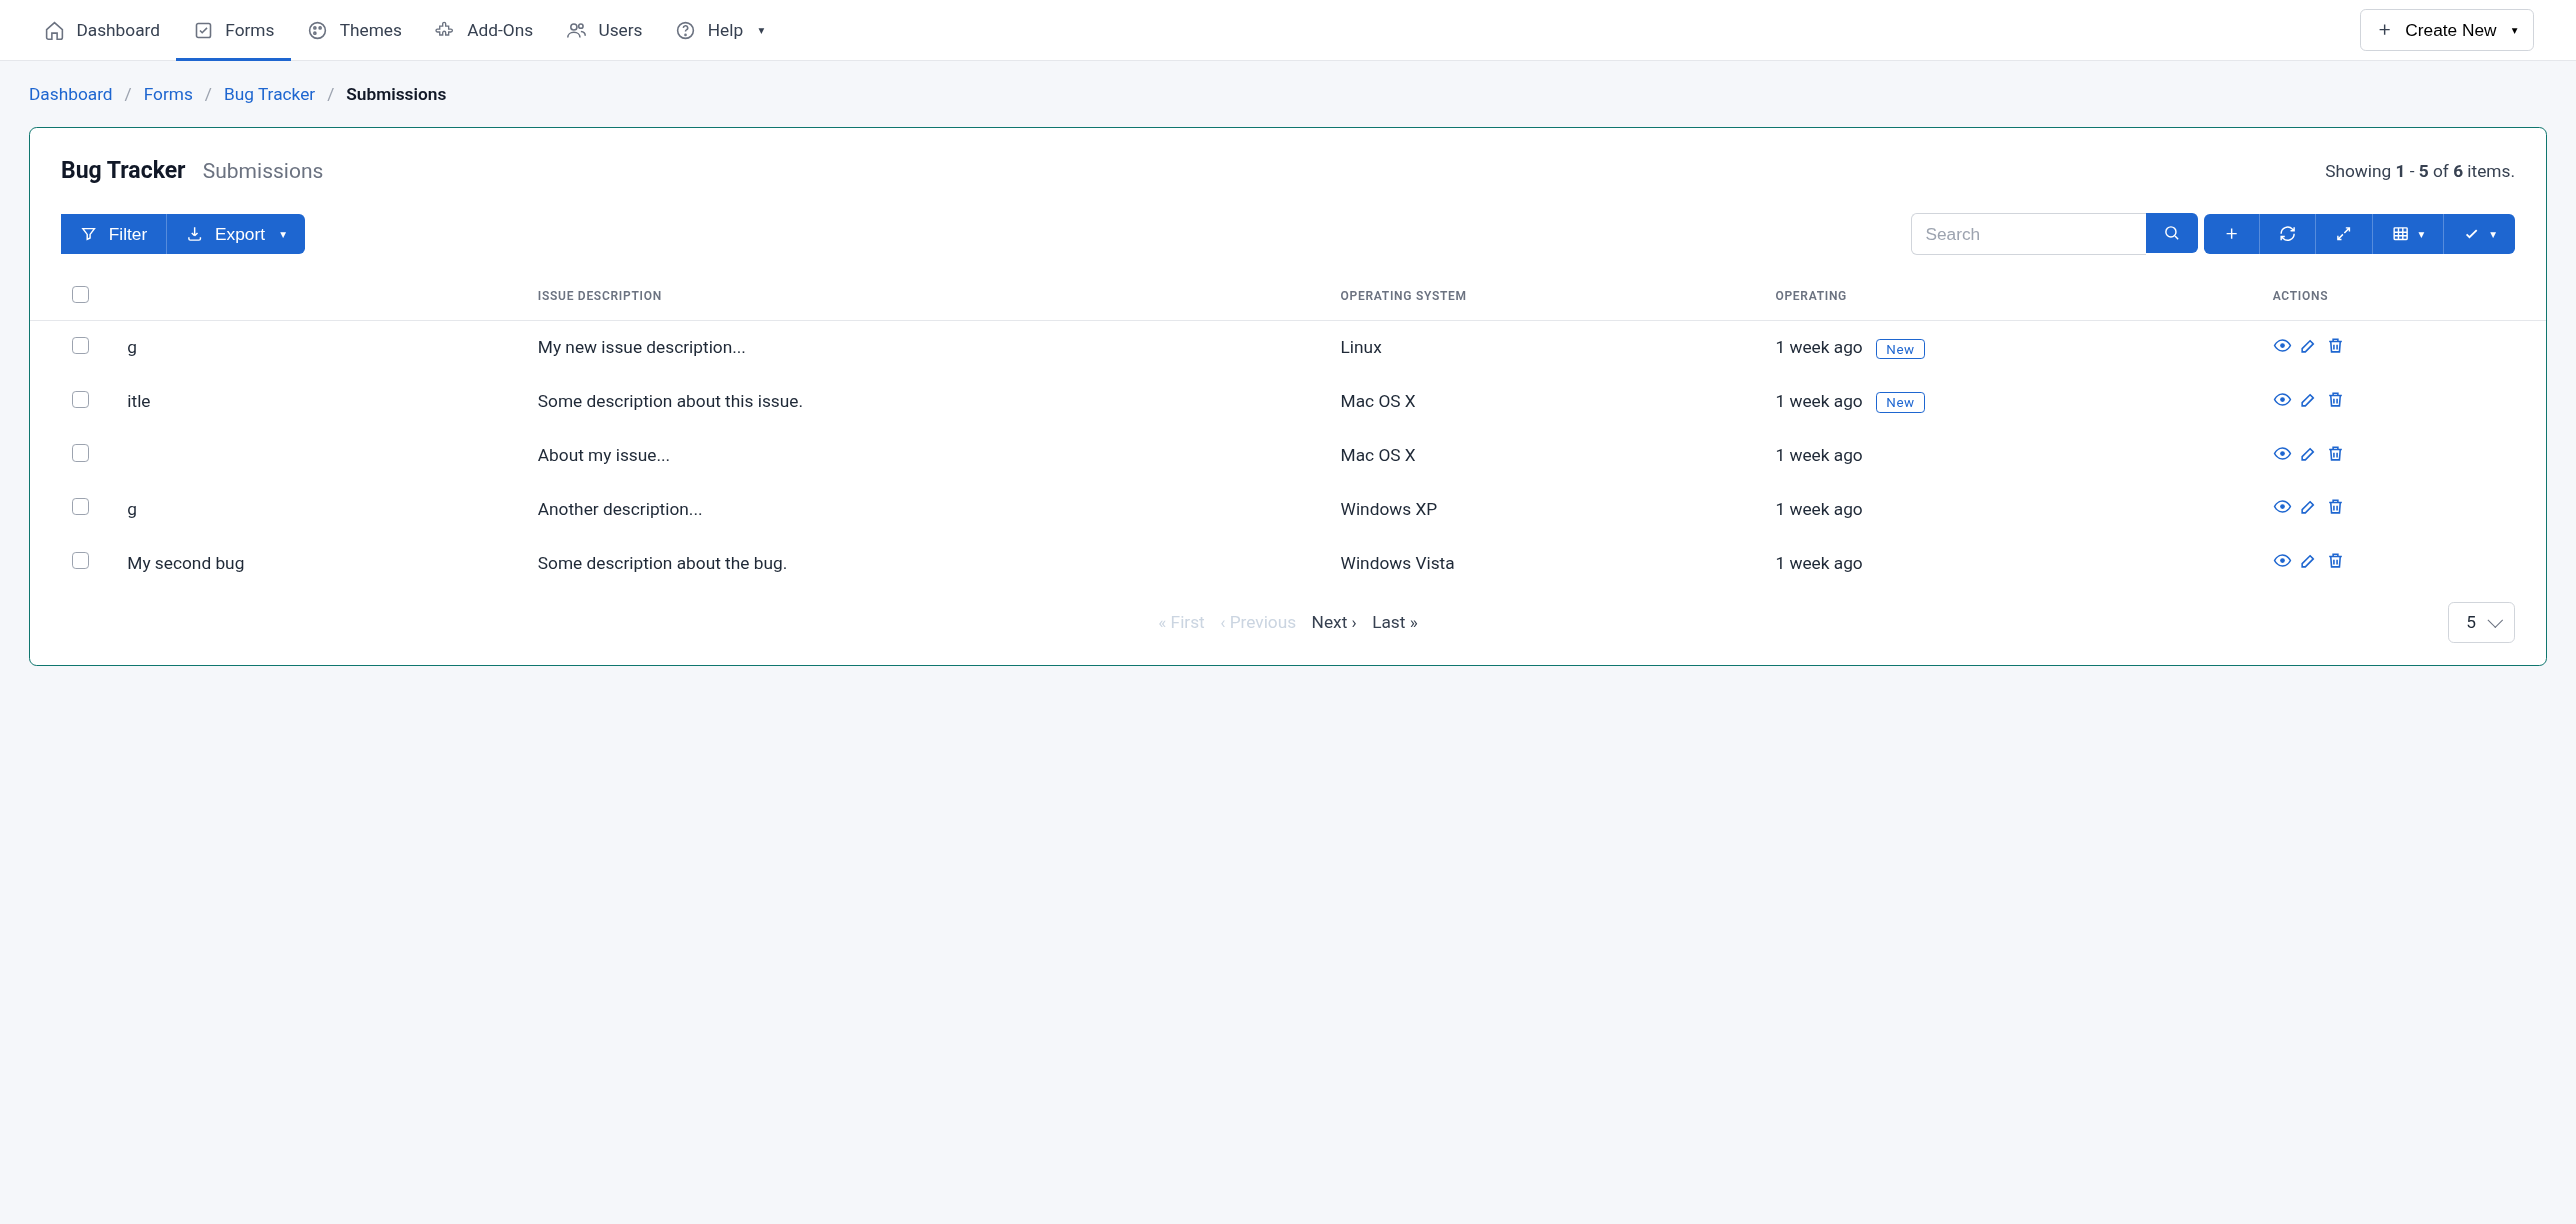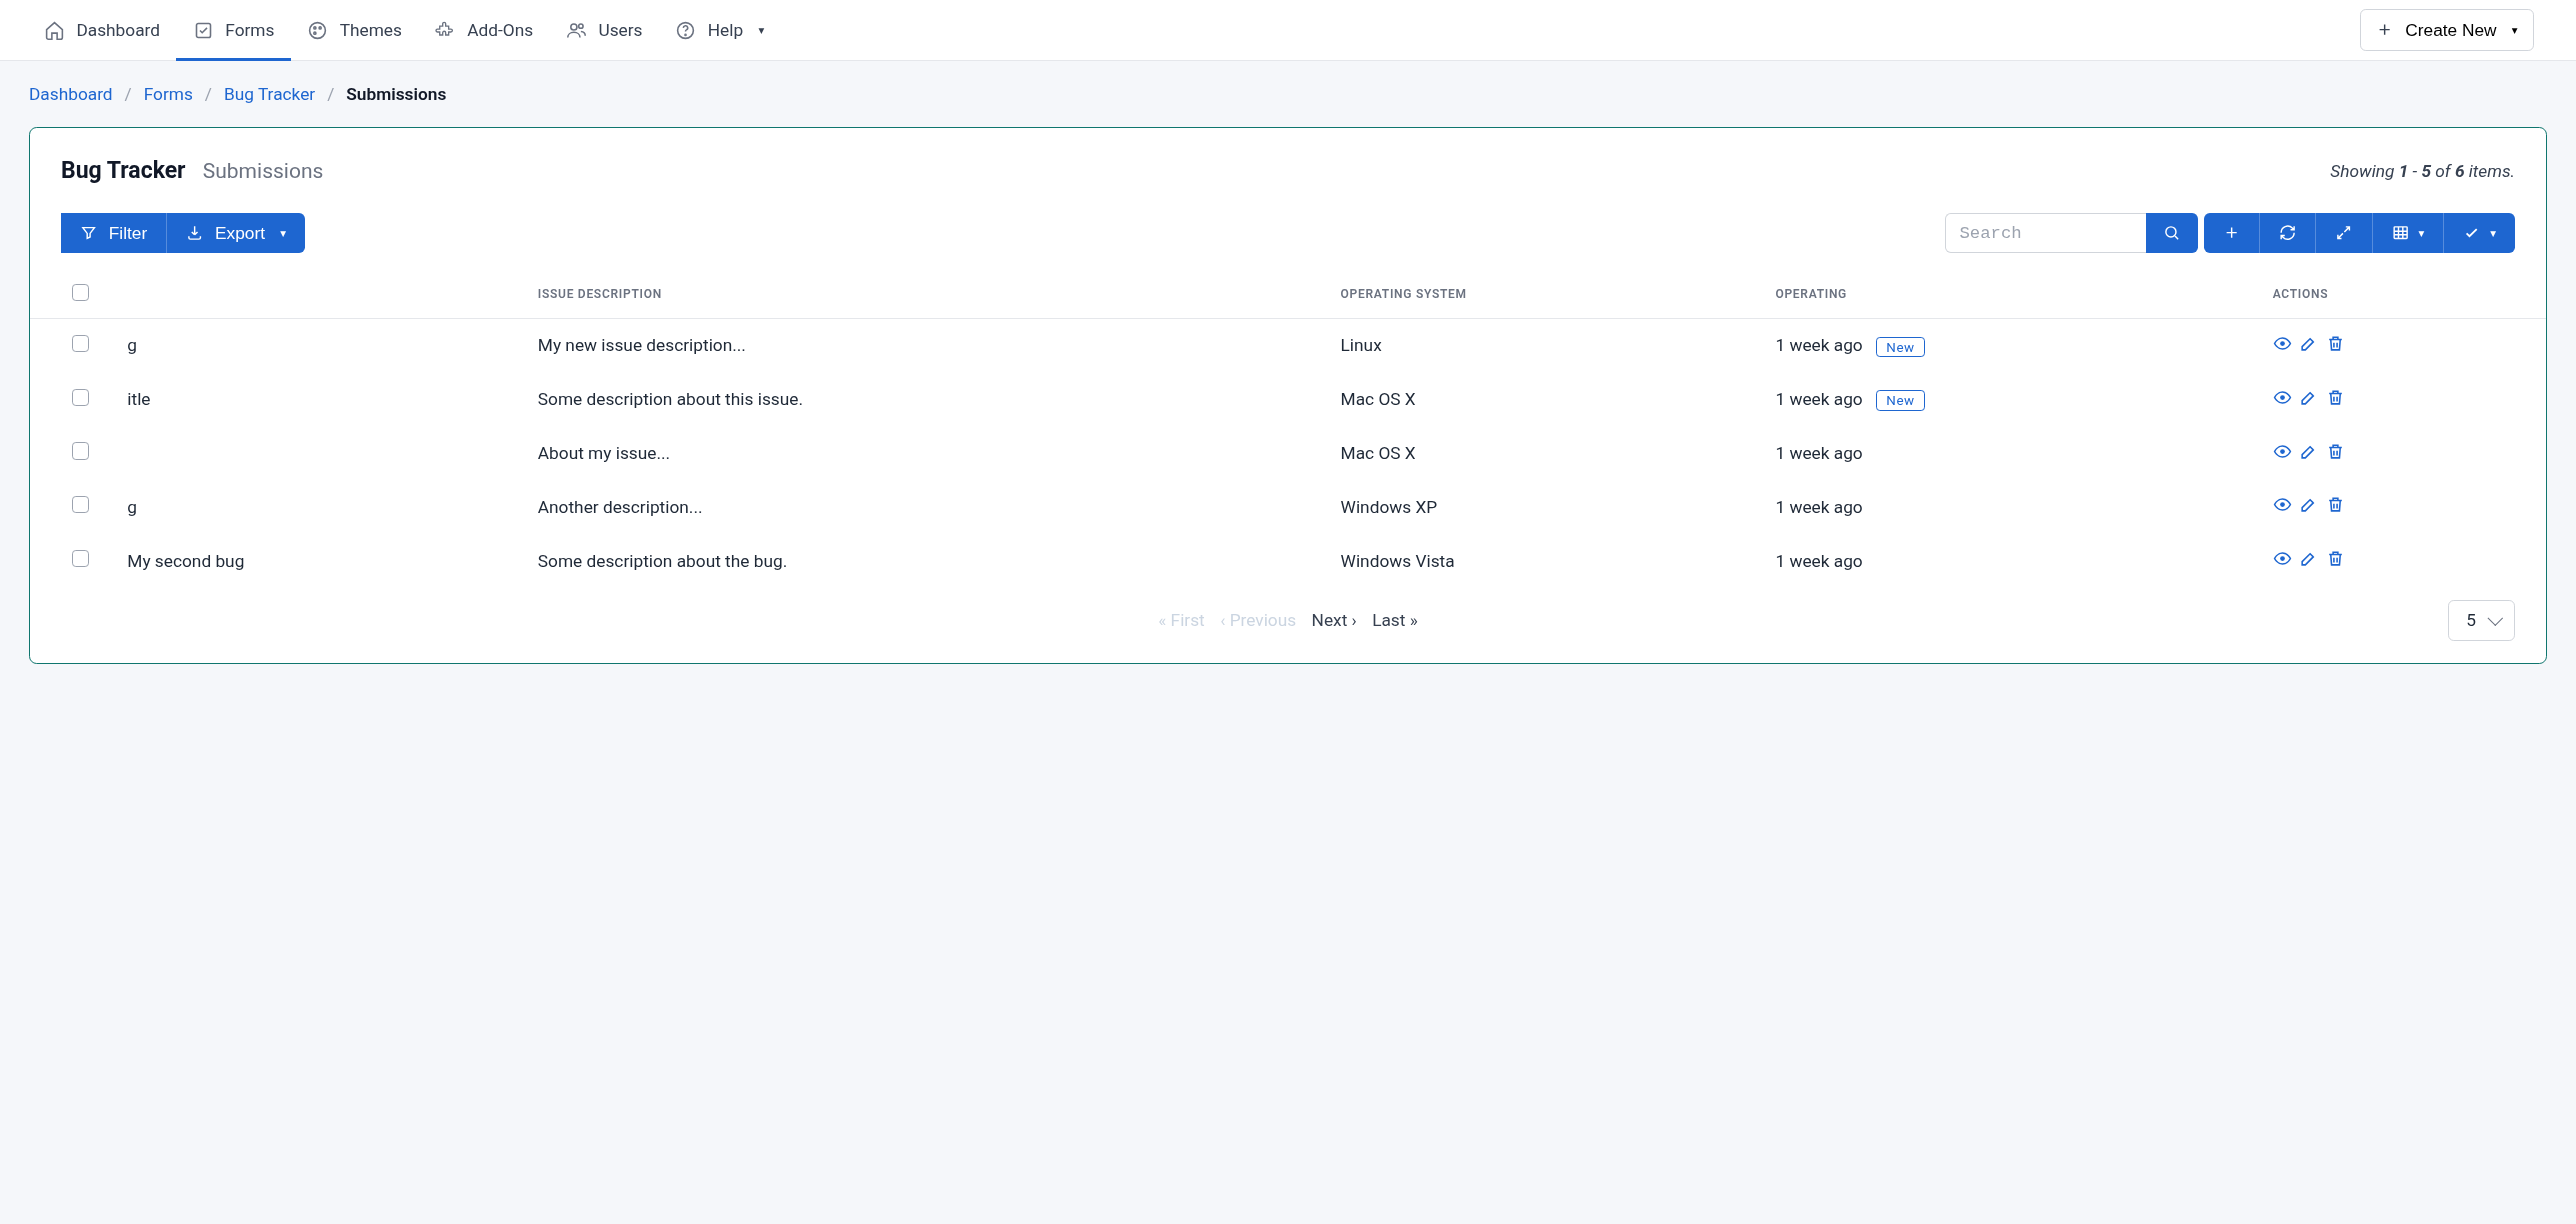--- a/index.html
+++ b/index.html
@@ -19,34 +19,34 @@
   .breadcrumb { padding: 23px 29px 23px; font-size: 17.3px; color: #6b7280; }
   .breadcrumb a { color: #1e66d0; }
   .breadcrumb .sep { margin: 0 7.7px; color: #9ca3af; }
   .breadcrumb .current { color: #111827; font-weight: 600; }
 
   
   .card { background: #fff; border: 1px solid #0f766e; border-radius: 7.7px; margin: 0 29px 29px; }
   .card-header { display: flex; justify-content: space-between; align-items: center; padding: 29px 31px 29px; }
   .card-title { font-size: 23px; font-weight: 700; color: #111827; }
   .card-subtitle { font-size: 21px; color: #6b7280; font-weight: 400; margin-left: 13.4px; }
-  .showing { font-size: 17.3px; color: #374151; font-style: italic; }
+  .showing { font-size: 17.3px; color: #374151; }
   .showing b { font-weight: 700; }
 
   
   .toolbar { display: flex; justify-content: space-between; align-items: center; padding: 0 31px; gap: 11.5px; }
   .toolbar-left, .toolbar-right { display: flex; align-items: center; }
   .date-range { display: flex; align-items: center; gap: 13.4px; border: 1px solid #d1d5db; border-radius: 5.8px 0 0 5.8px; padding: 9.6px 17.3px; background: #fff; cursor: pointer; position: relative; min-width: 343px; font-size: 17.3px; color: #374151; }
   .date-range svg { width: 17.3px; height: 17.3px; stroke: #6b7280; }
   .btn-primary { background: #1e66d0; color: #fff; border: none; padding: 9.6px 19px; font-size: 17.3px; display: inline-flex; align-items: center; gap: 11.5px; cursor: pointer; height: 40px; }
   .btn-primary svg { width: 17.3px; height: 17.3px; stroke: #fff; fill: none; }
   .filter-btn { border-radius: 0; border-right: 1px solid rgba(255,255,255,0.25); }
   .export-btn { border-radius: 0 5.8px 5.8px 0; }
   .search-wrap { display: flex; }
-  .search-input { border: 1px solid #d1d5db; border-right: none; border-radius: 5.8px 0 0 5.8px; padding: 9.6px 13.4px; font-size: 17.3px; width: 201px; color: #374151; font-family: Liberation Mono, monospace; }
+  .search-input { border: 1px solid #d1d5db; border-right: none; border-radius: 5.8px 0 0 5.8px; padding: 9.6px 13.4px; font-size: 17.3px; width: 235px; color: #374151; }
   .search-input::placeholder { color: #9ca3af; }
   .search-btn { border-radius: 0 5.8px 5.8px 0; padding: 9.6px 17.3px; }
   .icon-btn-group { display: flex; margin-left: 5.8px; border-radius: 5.8px; overflow: hidden; }
   .icon-btn { background: #1e66d0; color: #fff; border: none; padding: 9.6px 19px; cursor: pointer; height: 40px; display: flex; align-items: center; gap: 5.8px; border-right: 1px solid rgba(255,255,255,0.25); }
   .icon-btn:last-child { border-right: none; }
   .icon-btn svg { width: 17.3px; height: 17.3px; stroke: #fff; fill: none; }
 
   
   .date-dd { position: absolute; top: 42px; left: 0; background: #fff; border: 1px solid #e5e7eb; border-radius: 5.8px; box-shadow: 0 9.6px 23px rgba(0,0,0,0.08); min-width: 157px; padding: 3.8px 0; z-index: 50; }
   .date-dd-item { padding: 7.7px 13.4px; font-size: 15.4px; color: #374151; cursor: pointer; white-space: nowrap; }

